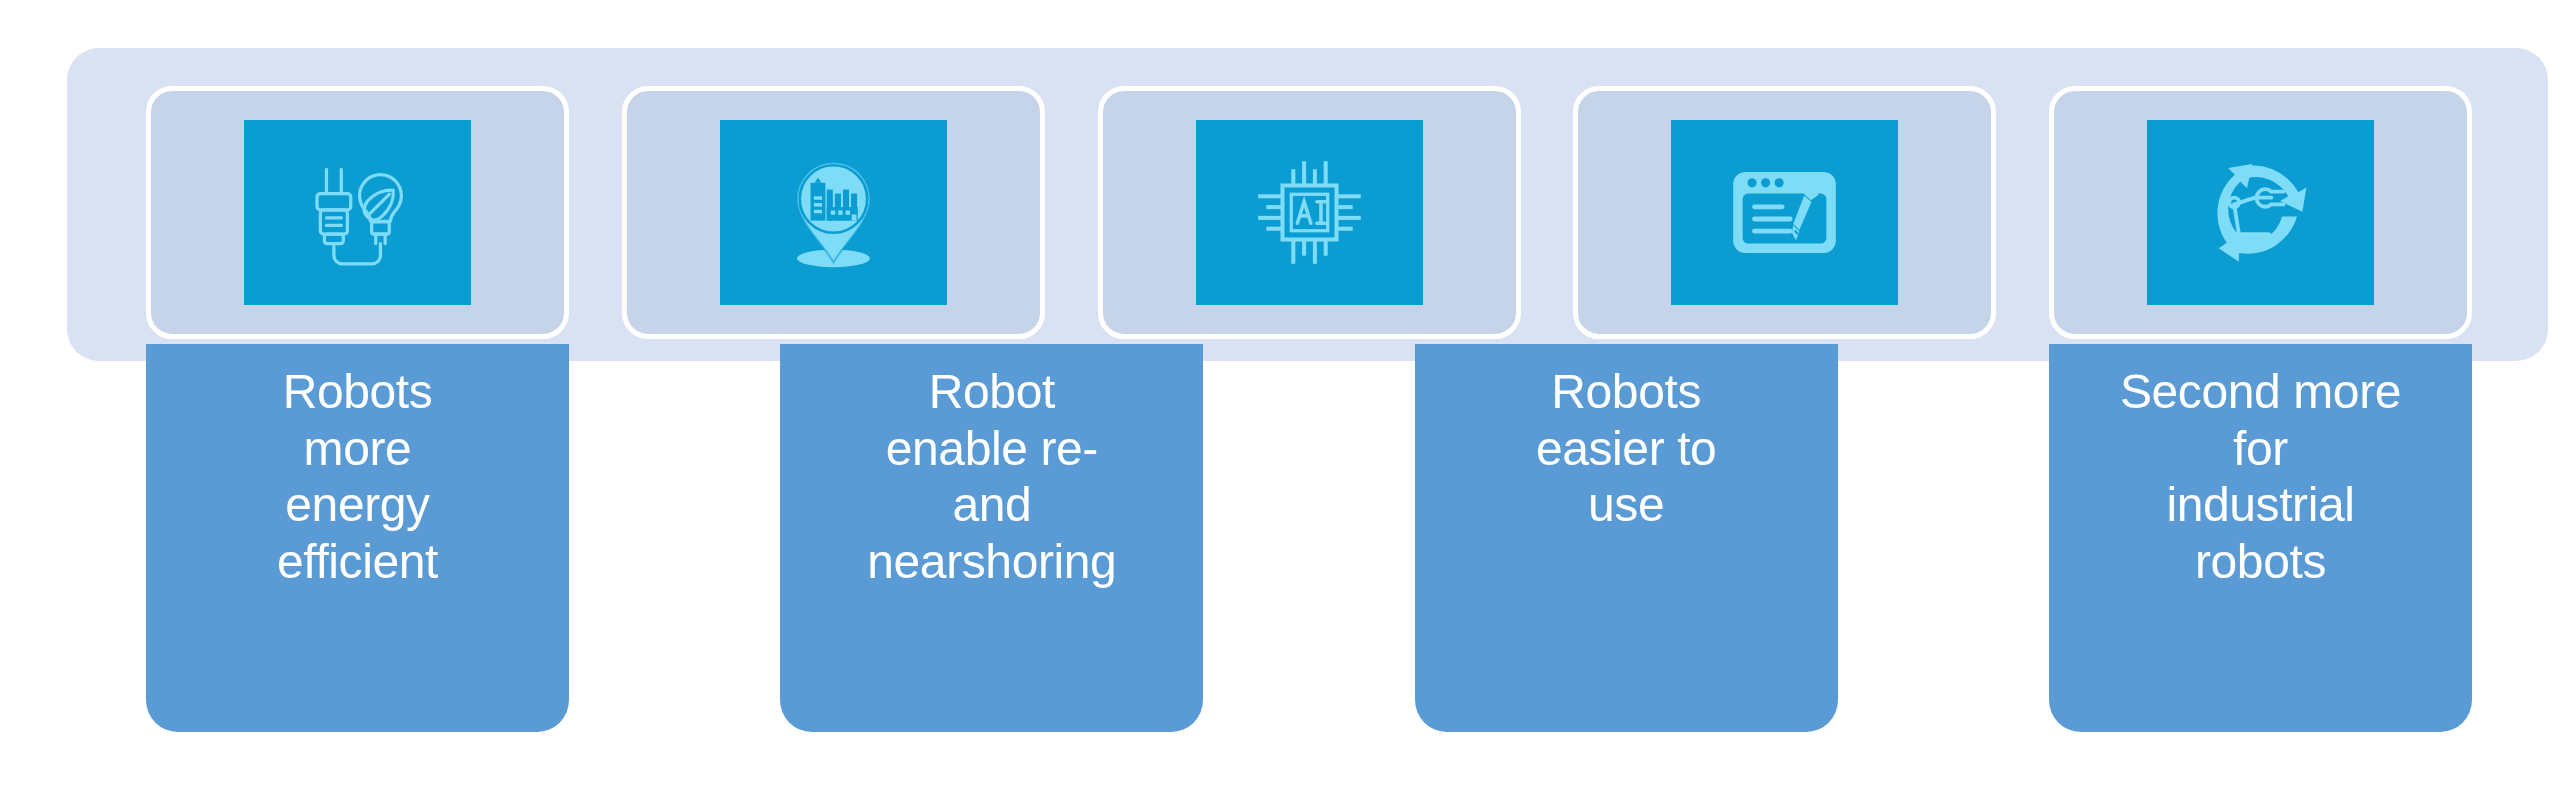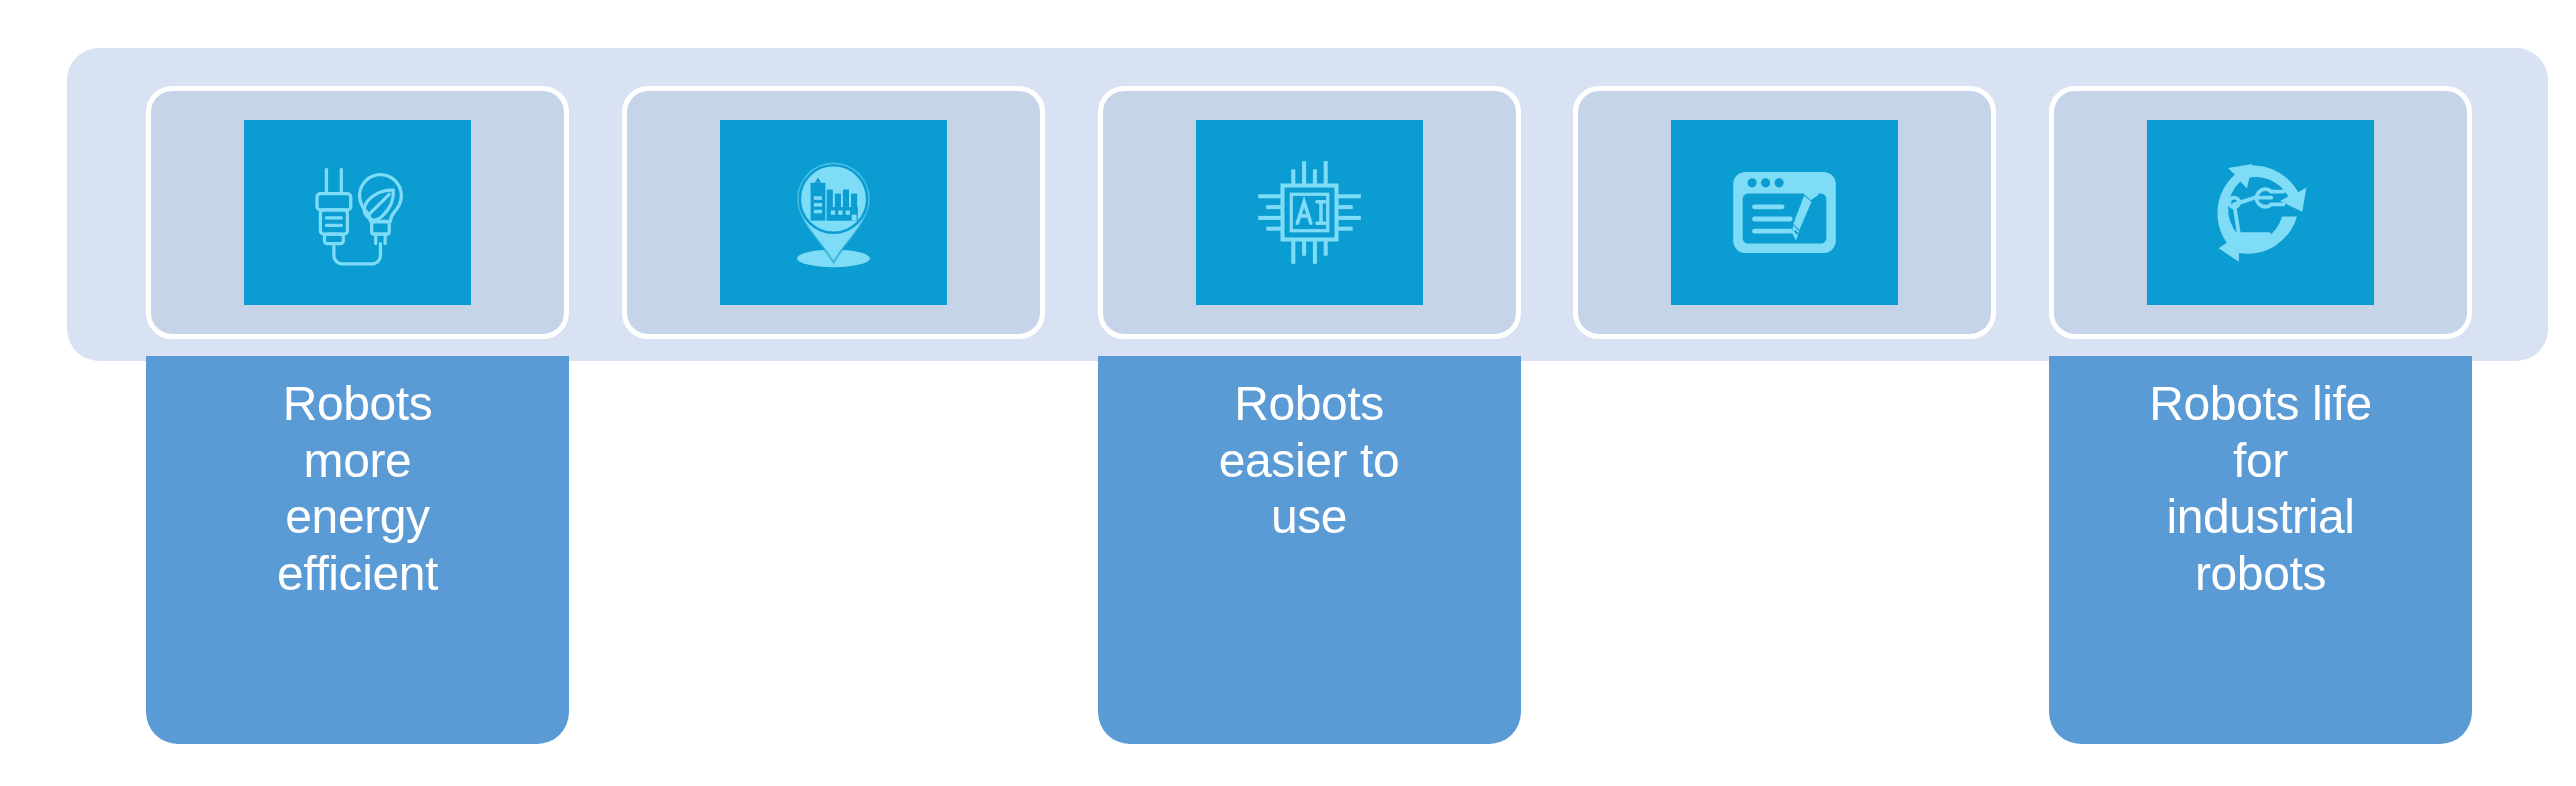--- a/index.html
+++ b/index.html
@@ -65,21 +65,21 @@
   .icon-tile svg {
     width: 135px;
     height: 135px;
     display: block;
   }
 
   
   .label-row {
     position: absolute;
     left: 146px;
-    top: 356px;
+    top: 344px;
     width: 2326px;
     height: 388px;
     display: flex;
     justify-content: space-between;
     align-items: stretch;
     border-radius: 28px;
   }
   .label-card {
     width: 423px;
     height: 388px;
@@ -273,26 +273,32 @@
   </div>
 
   <div class="label-row">
     <div class="label-card">
       <span class="label-text">Robots
 more
 energy
 efficient</span>
     </div>
     <div class="label-card">
+      <span class="label-text">Robot
+enable re-
+and
+nearshoring</span>
+    </div>
+    <div class="label-card">
       <span class="label-text">Robots
 easier to
 use</span>
     </div>
     <div class="label-card">
-      <span class="label-text">Robots life
+      <span class="label-text">Second more
 for
 industrial
 robots</span>
     </div>
   </div>
 
 </div>
 
 
 </body></html>

